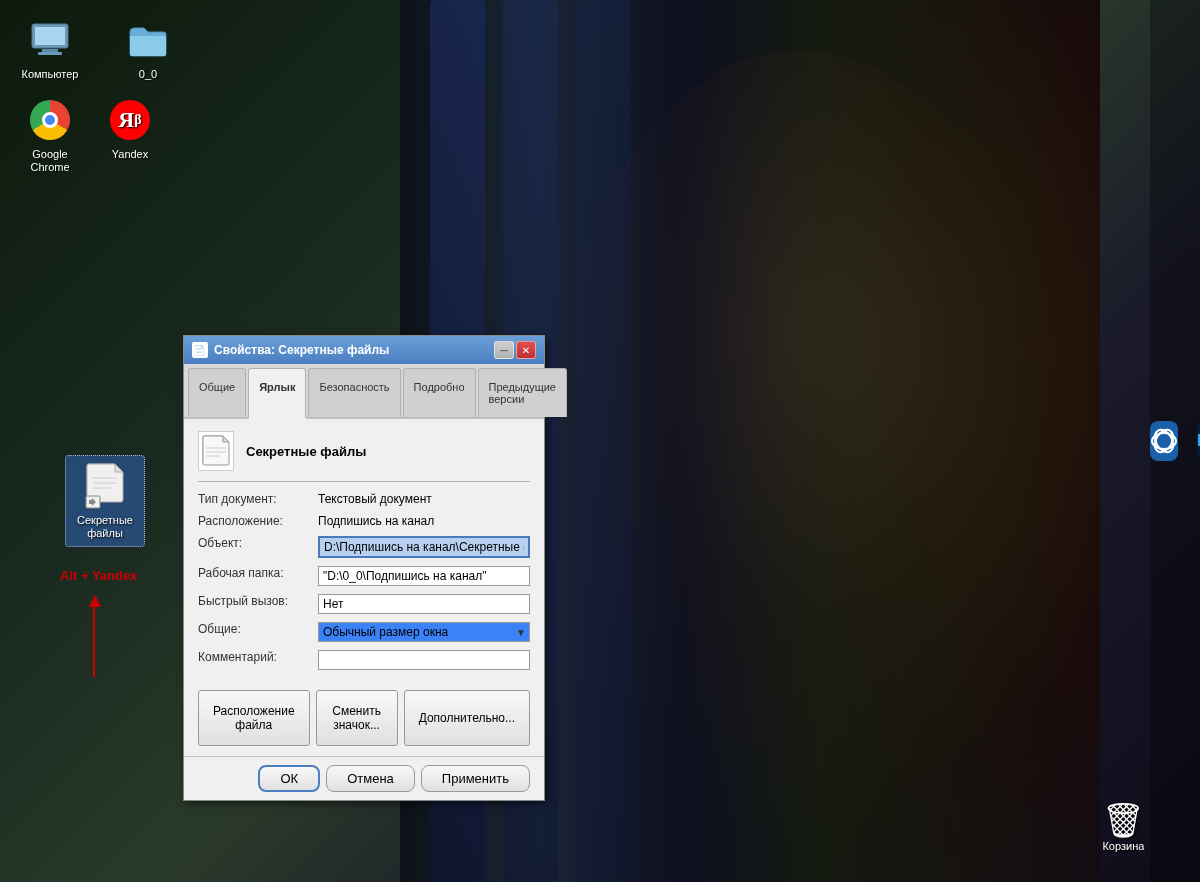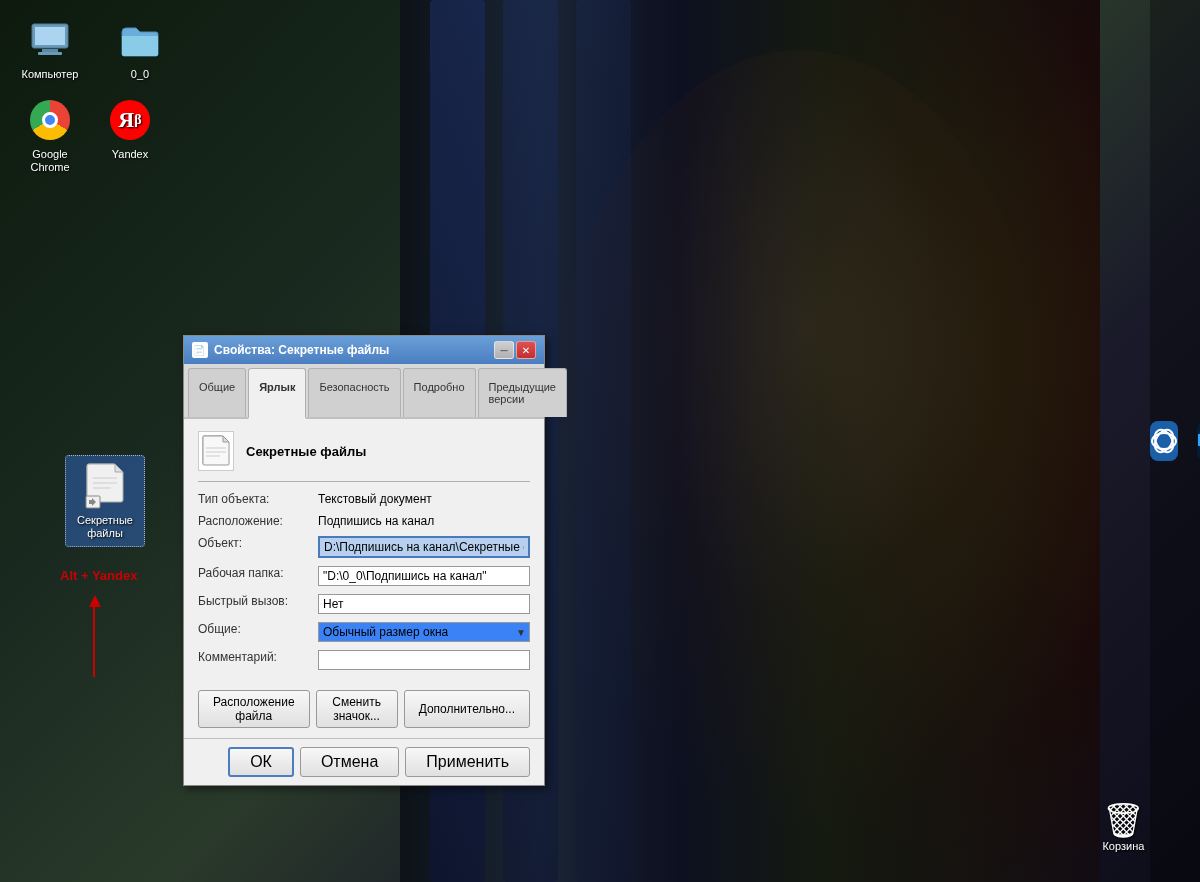--- a/index.html
+++ b/index.html
@@ -349,21 +349,21 @@
     }
 
     
     .dialog-actions-bottom {
       display: flex;
       gap: 6px;
       padding: 0 14px 10px;
     }
 
     .dialog-btn {
-      padding: 4px 14px;
+      padding: 13px 14px;
       background: linear-gradient(to bottom, #f8f8f8, #e0e0e0);
       border: 1px solid #999;
       border-radius: 3px;
       font-size: 12px;
       cursor: pointer;
       color: #000;
     }
 
     
     .dialog-footer {
@@ -372,37 +372,38 @@
       display: flex;
       justify-content: flex-end;
       gap: 6px;
       background: #f0f0f0;
     }
 
     .footer-btn {
       padding: 5px 20px;
       background: linear-gradient(to bottom, #f8f8f8, #e0e0e0);
       border: 1px solid #999;
-      border-radius: 3px;
-      font-size: 16px;
+      border-radius: 8px;
+      font-size: 13px;
       cursor: pointer;
       color: #000;
     }
 
     .footer-btn.ok {
       border: 2px solid #4a7ec0;
       padding: 4px 20px;
     }
 
     
     .desktop-top-row {
       position: absolute;
       left: 0;
       top: 0;
       display: flex;
+      gap: 8px;
       padding: 10px;
     }
   </style>
 </head>
 <body>
 
 <div class="desktop-bg"></div>
 
 <div class="character-area">
 
@@ -582,21 +583,21 @@
             <path d="M21 1 L27 7 L21 7 Z" fill="#ddd" stroke="#999" stroke-width="1"></path>
             <line x1="4" y1="13" x2="24" y2="13" stroke="#ccc" stroke-width="1"></line>
             <line x1="4" y1="17" x2="24" y2="17" stroke="#ccc" stroke-width="1"></line>
             <line x1="4" y1="21" x2="18" y2="21" stroke="#ccc" stroke-width="1"></line>
           </svg>
         </div>
         <span class="file-header-name">Секретные файлы</span>
       </div>
 
       <div class="prop-row">
-        <span class="prop-label">Тип объекта:</span>
+        <span class="prop-label">Тип документ:</span>
         <span class="prop-value">Текстовый документ</span>
       </div>
       <div class="prop-row">
         <span class="prop-label">Расположение:</span>
         <span class="prop-value">Подпишись на канал</span>
       </div>
       <div class="prop-row">
         <span class="prop-label">Объект:</span>
         <div class="prop-value">
           <input type="text" class="prop-input" style="background: rgb(184, 208, 240); border: 2px solid rgb(74, 122, 187);" value="D:\Подпишись на канал\Секретные файлы.txt">

